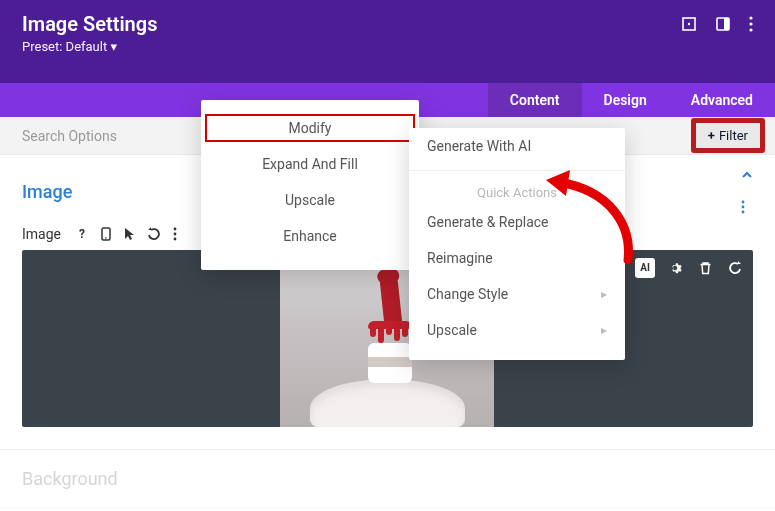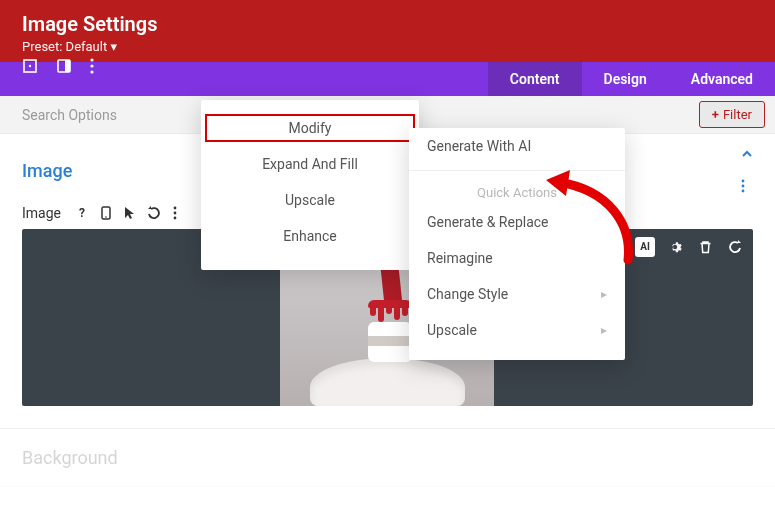--- a/index.html
+++ b/index.html
@@ -1,30 +1,30 @@
 <!DOCTYPE html>
 <html><head>
 <meta charset="utf-8">
 <style>
   * { box-sizing: border-box; margin: 0; padding: 0; font-family: -apple-system, BlinkMacSystemFont, "Segoe UI", Roboto, Helvetica, Arial, sans-serif; }
   body { width: 775px; height: 511px; background: #fff; position: relative; overflow: hidden; }
 
-  .header { background: #b91c1c; color: #fff; height: 62px; padding: 12px 22px; display: flex; justify-content: space-between; align-items: flex-start; flex-direction: column; }
+  .header { background: #4c1d95; color: #fff; height: 83px; padding: 12px 22px; display: flex; justify-content: space-between; align-items: flex-start; }
   .header-left .title { font-size: 20px; font-weight: 600; }
   .header-left .preset { font-size: 13px; margin-top: 3px; opacity: .95; }
   .header-right { display: flex; gap: 18px; align-items: center; padding-top: 4px; }
   .header-right span { cursor: pointer; }
 
   .tabs { background: #8033e0; height: 34px; display: flex; align-items: stretch; justify-content: flex-end; }
   .tab { color: #fff; font-size: 14px; font-weight: 600; padding: 0 22px; display: flex; align-items: center; cursor: pointer; }
   .tab.active { background: #6c2eb9; }
 
   .searchbar { height: 38px; background: #f3f3f3; display: flex; justify-content: space-between; align-items: center; padding: 0 10px 0 22px; border-bottom: 1px solid #eaeaea; }
   .search-text { color: #9a9a9a; font-size: 14px; }
-  .filter-btn { background: #e9e9e9; border: 1px solid #b91c1c; color: #b91c1c; font-size: 13px; padding: 5px 12px; border-radius: 3px; cursor: pointer; }
+  .filter-btn { background: #e9e9e9; border: 5px solid #b91c1c; color: #0f172a; font-size: 13px; padding: 5px 12px; border-radius: 3px; cursor: pointer; }
   .filter-btn .plus { font-weight: 600; margin-right: 4px; }
 
   .section-row { display: flex; justify-content: space-between; align-items: center; padding: 14px 22px 6px; }
   .section-title { color: #2c7fd6; font-size: 18px; font-weight: 500; }
   .section-row .chev { color: #2c7fd6; font-size: 14px; margin-right: 8px; cursor: pointer; }
   .section-row .dots { color: #2c7fd6; cursor: pointer; }
 
   .tools { display: flex; align-items: center; gap: 12px; padding: 6px 22px 8px; color: #333; font-size: 14px; }
   .tools .label { margin-right: 2px; }
   .tools .ico { cursor: pointer; display: inline-flex; }

